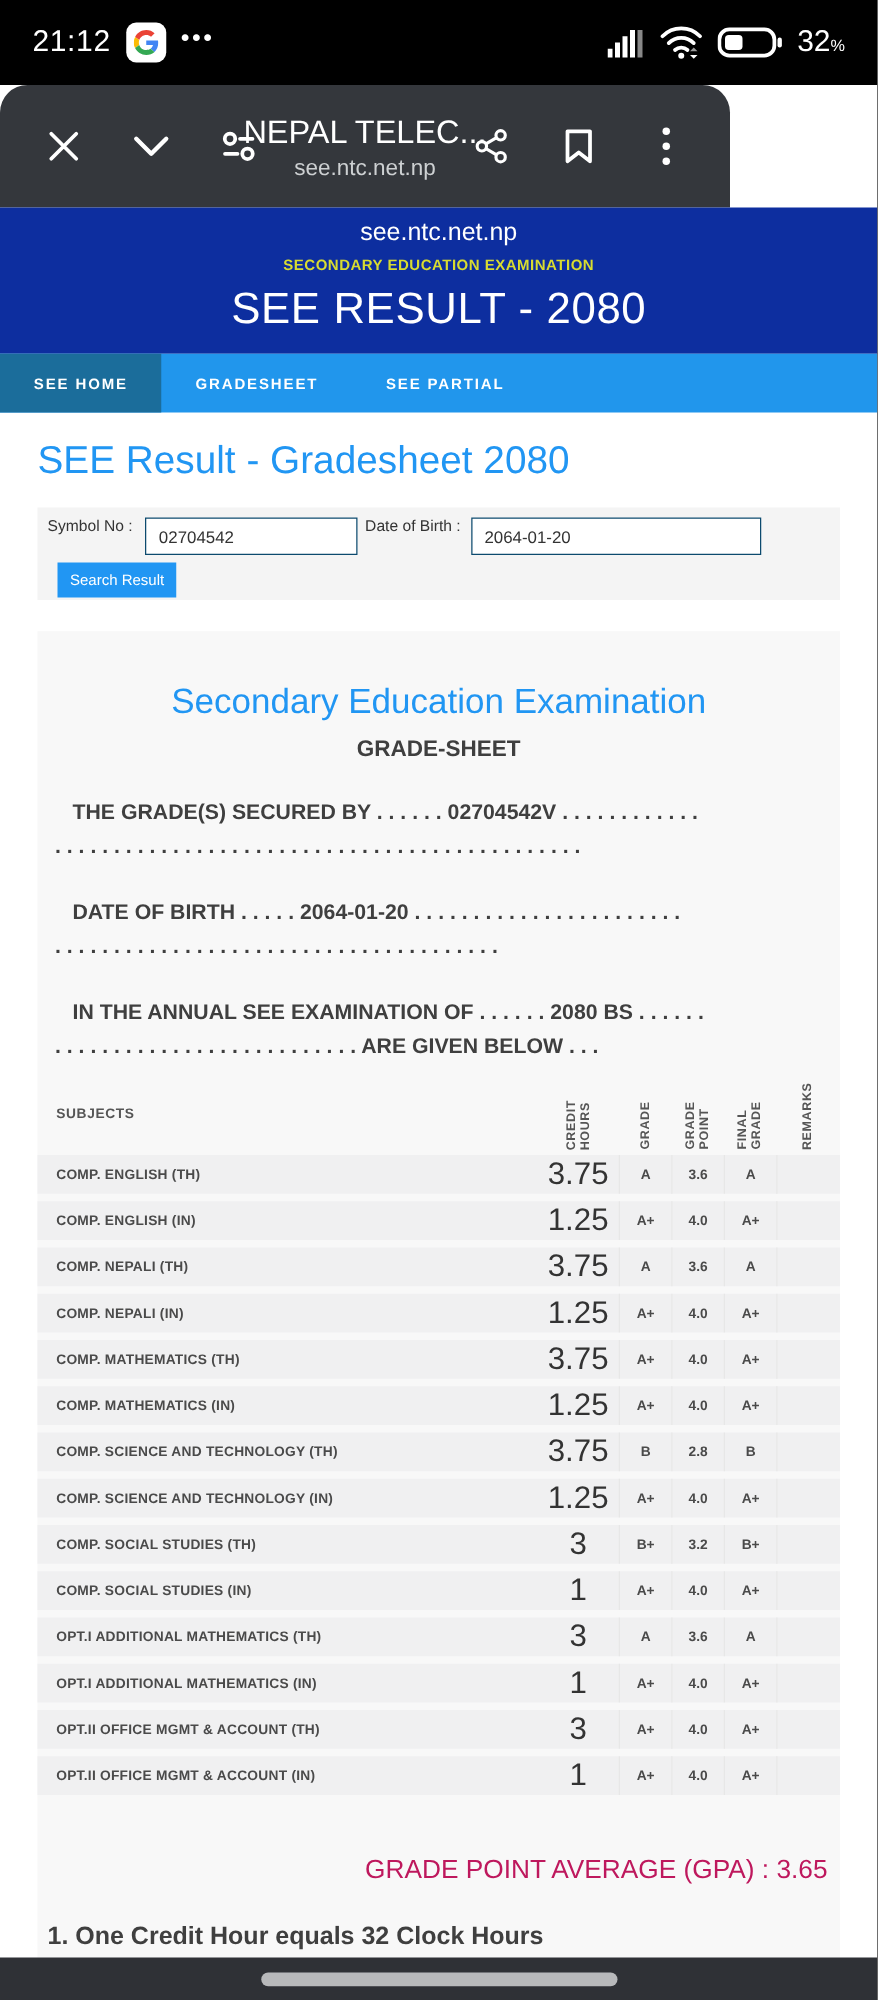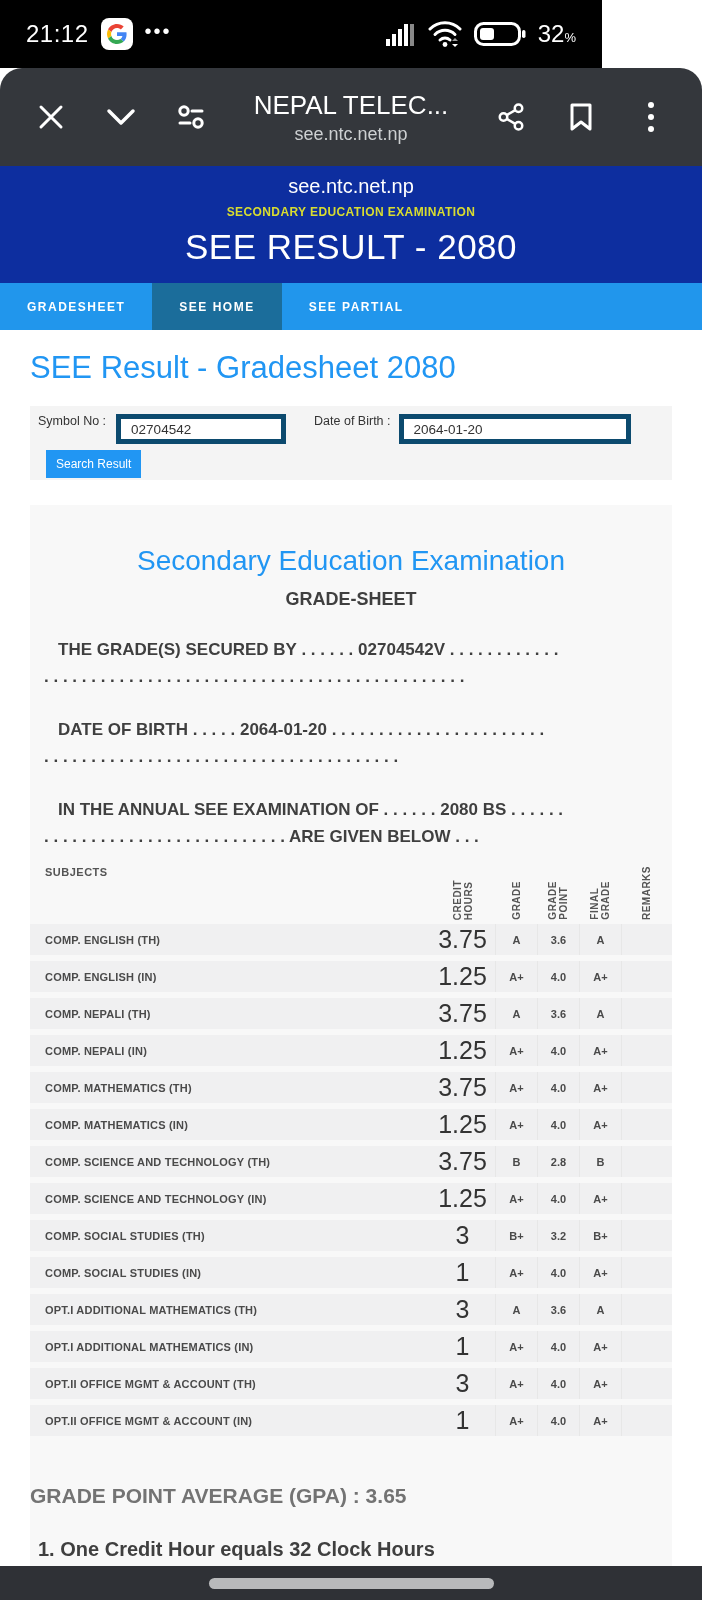--- a/index.html
+++ b/index.html
@@ -1,30 +1,30 @@
 <!DOCTYPE html>
 <html><head>
 <meta charset="utf-8">
 <style>
   html,body{margin:0;padding:0;background:#000;}
   .screen{position:relative;width:702px;height:1600px;background:#fff;overflow:hidden;
     font-family:"Liberation Sans",sans-serif;-webkit-font-smoothing:antialiased;}
 
   
-  .statusbar{position:absolute;top:0;left:0;width:602px;height:68px;background:#000;color:#fff;
+  .statusbar{position:absolute;top:0;left:0;width:702px;height:68px;background:#000;color:#fff;
     display:flex;align-items:center;justify-content:space-between;padding:0 26px;box-sizing:border-box;}
   .sb-left,.sb-right{display:flex;align-items:center;gap:12px;}
   .sb-time{font-size:24px;font-weight:500;letter-spacing:.5px;}
   .g-badge{width:32px;height:32px;background:#fff;border-radius:8px;display:flex;align-items:center;justify-content:center;}
   .sb-dots{font-size:20px;letter-spacing:2px;color:#fff;line-height:1;margin-top:-6px;}
   .batt-pct{font-size:24px;font-weight:500;}
   .batt-pct small{font-size:13px;font-weight:400;}
 
   
-  .toolbar{position:absolute;top:68px;left:0;width:702px;height:98px;background:#34373c;
+  .toolbar{position:absolute;top:68px;left:0;width:584px;height:98px;background:#34373c;
     border-radius:22px 22px 0 0;display:flex;align-items:center;padding:0 20px;box-sizing:border-box;gap:8px;}
   .tb-btn{width:62px;height:62px;display:flex;align-items:center;justify-content:center;flex:0 0 auto;}
   .tb-title-wrap{flex:1;display:flex;flex-direction:column;align-items:center;justify-content:center;
     min-width:0;color:#fff;margin:0 2px;}
   .tb-title{font-size:26px;font-weight:400;white-space:nowrap;max-width:215px;overflow:hidden;}
   .tb-url{font-size:18px;color:#cdd0d2;margin-top:3px;}
 
   
   .site-header{position:absolute;top:166px;left:0;width:702px;height:117px;background:#0d2e9f;
     color:#fff;text-align:center;box-sizing:border-box;padding-top:9px;}
@@ -38,55 +38,55 @@
     font-size:12px;font-weight:700;letter-spacing:1.5px;padding:0 27px;cursor:pointer;}
   .tab.active{background:#1b6d9b;}
 
   
   .page-h1{position:absolute;top:350px;left:30px;color:#2196f3;font-size:31px;font-weight:500;margin:0;}
 
   .search-panel{position:absolute;top:406px;left:30px;width:642px;height:74px;background:#f4f4f4;
     box-sizing:border-box;padding:8px 8px 0 8px;}
   .sp-row{display:flex;}
   .sp-label{font-size:12.5px;color:#333;white-space:nowrap;}
-  .sp-input{height:30px;border:5px solid #0c4a6e;background:#fff;font-size:13.5px;color:#333;
+  .sp-input{height:30px;border:1px solid #0c4a6e;background:#fff;font-size:13.5px;color:#333;
     box-sizing:border-box;padding:0 10px;font-family:"Liberation Sans",sans-serif;}
   .sp-input.symbol{width:170px;margin-left:10px;}
   .sp-input.dob{width:232px;margin-left:8px;}
-  .sp-label.dob{margin-left:28px;}
+  .sp-label.dob{margin-left:6px;}
   .sp-btn{margin:6px 0 0 8px;background:#2196f3;color:#fff;border:none;font-size:12px;
     padding:7px 10px;cursor:pointer;font-family:"Liberation Sans",sans-serif;}
 
   
   .card{position:absolute;top:505px;left:30px;width:642px;height:1095px;background:#f8f8f8;
     box-sizing:border-box;padding:40px 0 0 0;}
   .card-h2{color:#2196f3;font-size:28px;font-weight:500;text-align:center;margin:0;}
   .card-h3{color:#3f3f3f;font-size:18px;font-weight:700;text-align:center;margin:12px 0 0 0;}
   .gs-para{margin-top:26px;padding:0 14px;color:#3f3f3f;font-size:17px;font-weight:700;line-height:27px;}
   .gs-line1{padding-left:14px;white-space:nowrap;}
   .gs-line2{white-space:nowrap;}
 
   
   .gtable{margin-top:16px;}
-  .thead{display:flex;align-items:flex-start;height:54px;padding-bottom:4px;}
+  .thead{display:flex;align-items:center;height:54px;padding-bottom:4px;}
   .th-subjects{width:400px;box-sizing:border-box;padding:0 0 4px 15px;font-size:11px;font-weight:700;
     color:#555;letter-spacing:.5px;}
   .th-vert{box-sizing:border-box;display:flex;align-items:flex-end;justify-content:center;height:54px;}
   .vtext{writing-mode:vertical-rl;transform:rotate(180deg);white-space:pre-line;font-size:10px;
     font-weight:700;color:#555;letter-spacing:.5px;line-height:11px;text-align:left;}
   .col-credit{width:65px;}.col-grade{width:42px;}.col-gpoint{width:42px;}.col-final{width:42px;}.col-remarks{width:51px;}
   .trow{display:flex;align-items:center;height:31px;background:#f0f0f1;margin-bottom:6px;}
   .cell{box-sizing:border-box;display:flex;align-items:center;justify-content:center;height:31px;}
   .cell-subject{width:400px;justify-content:flex-start;padding-left:15px;font-size:11px;font-weight:700;
     color:#4a4a4a;letter-spacing:.2px;}
   .cell-credit{width:65px;font-size:25px;font-weight:500;color:#333;}
   .cell-grade,.cell-gpoint,.cell-final{width:42px;font-size:11px;font-weight:700;color:#4a4a4a;border-left:1px solid #e7e7e7;}
   .cell-gpoint{border-left:1px solid #e7e7e7;}
   .cell-remarks{width:51px;border-left:1px solid #e7e7e7;}
-  .gpa-line{margin-top:48px;padding-right:10px;font-size:21px;font-weight:700;color:#737373;}
+  .gpa-line{margin-top:48px;text-align:right;padding-right:10px;font-size:21px;font-weight:400;color:#be185d;}
   .footnote{margin-top:30px;padding-left:8px;font-size:20px;font-weight:700;color:#3f3f3f;}
 
   
   .bottombar{position:absolute;left:0;bottom:0;width:702px;height:34px;background:#2f3136;z-index:10;
     display:flex;align-items:center;justify-content:center;}
   .nav-pill{width:285px;height:11px;border-radius:6px;background:#b8b9bb;}
 </style>
 </head>
 <body>
 
@@ -176,22 +176,22 @@
     </div>
   </div>
 
   <div class="site-header">
     <div class="sh-domain">see.ntc.net.np</div>
     <div class="sh-sub">SECONDARY EDUCATION EXAMINATION</div>
     <div class="sh-title">SEE RESULT - 2080</div>
   </div>
 
   <div class="tabbar">
+    <div class="tab active">SEE HOME</div>
     <div class="tab">GRADESHEET</div>
-    <div class="tab active">SEE HOME</div>
     <div class="tab">SEE PARTIAL</div>
   </div>
 
   <h1 class="page-h1">SEE Result - Gradesheet 2080</h1>
 
   <div class="search-panel">
     <div class="sp-row">
       <span class="sp-label">Symbol No :</span>
       <input class="sp-input symbol" type="text" value="02704542" style="">
       <span class="sp-label dob">Date of Birth :</span>

